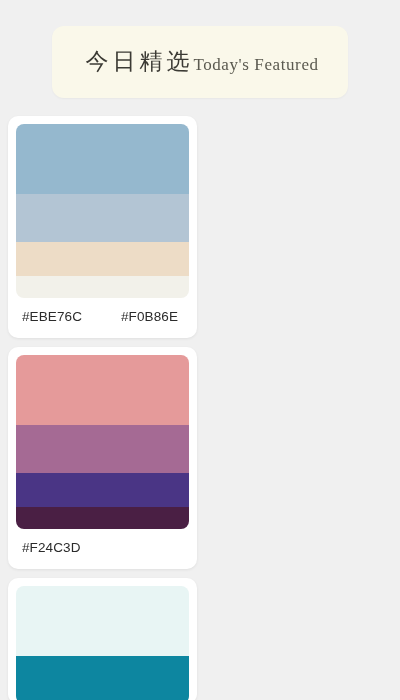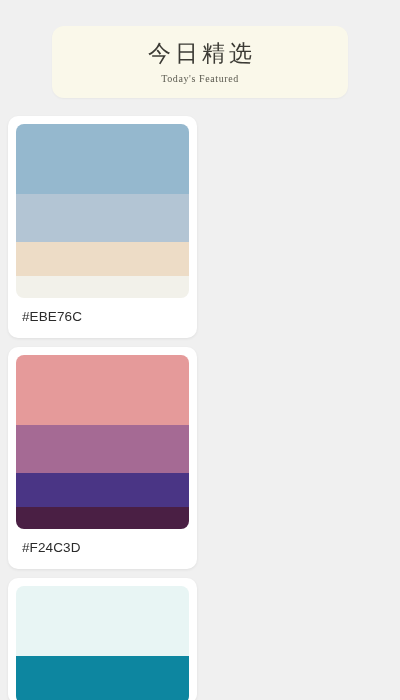--- a/index.html
+++ b/index.html
@@ -23,38 +23,38 @@
     overflow: hidden;
   }
 
   
   .header-banner {
     margin: 26px 52px 0 52px;
     height: 72px;
     background: #faf8ea;
     border-radius: 12px;
     display: flex;
-    flex-direction: column;
+    flex-direction: row;
     align-items: center;
     justify-content: center;
     box-shadow: 0 1px 2px rgba(0,0,0,0.04);
   }
 
   .header-title-cn {
     font-family: "Liberation Serif", serif;
     font-size: 23px;
     letter-spacing: 4px;
     color: #3b3a34;
     line-height: 1.2;
     text-indent: 4px;
   }
 
   .header-title-en {
     font-family: "Liberation Serif", serif;
-    font-size: 10px;
+    font-size: 17px;
     color: #5a594f;
     letter-spacing: 0.6px;
     margin-top: 5px;
   }
 
   
   .card-grid {
     margin-top: 18px;
     padding: 0 8px;
     display: flex;
@@ -114,20 +114,21 @@
       <div class="palette-card">
         <div class="swatch-stack">
           <div class="swatch-band" style="height: 70px; background: rgb(149, 184, 206);"></div>
           <div class="swatch-band" style="height: 48px; background: rgb(179, 197, 212);"></div>
           <div class="swatch-band" style="height: 34px; background: rgb(237, 220, 198);"></div>
           <div class="swatch-band" style="height: 22px; background: rgb(242, 241, 234);"></div>
         </div>
         <div class="code-list">
           <div class="code-row">
             <span class="code-cell">#EBE76C</span>
+            <span class="code-cell">#F0B86E</span>
           </div>
           <div class="code-row">
           </div>
         </div>
       </div>
       <div class="palette-card">
         <div class="swatch-stack">
           <div class="swatch-band" style="height: 70px; background: rgb(229, 154, 154);"></div>
           <div class="swatch-band" style="height: 48px; background: rgb(165, 106, 148);"></div>
           <div class="swatch-band" style="height: 34px; background: rgb(74, 53, 133);"></div>

